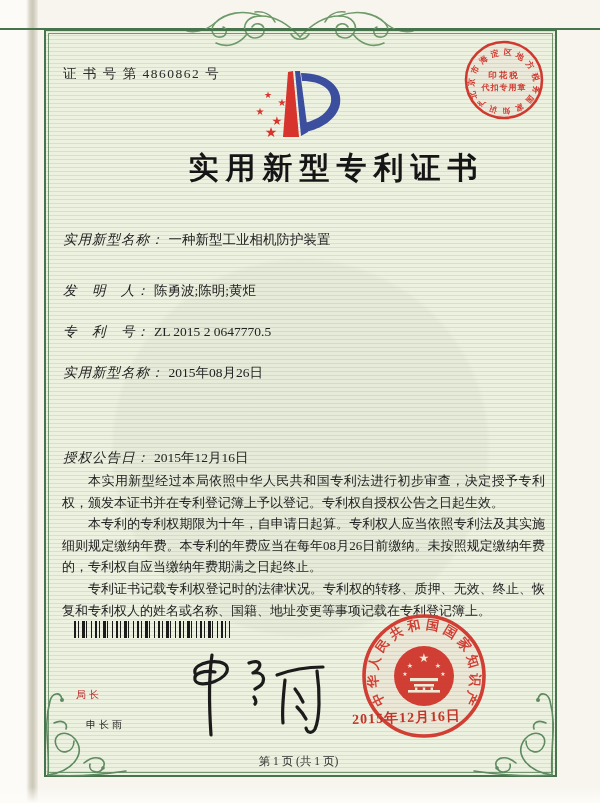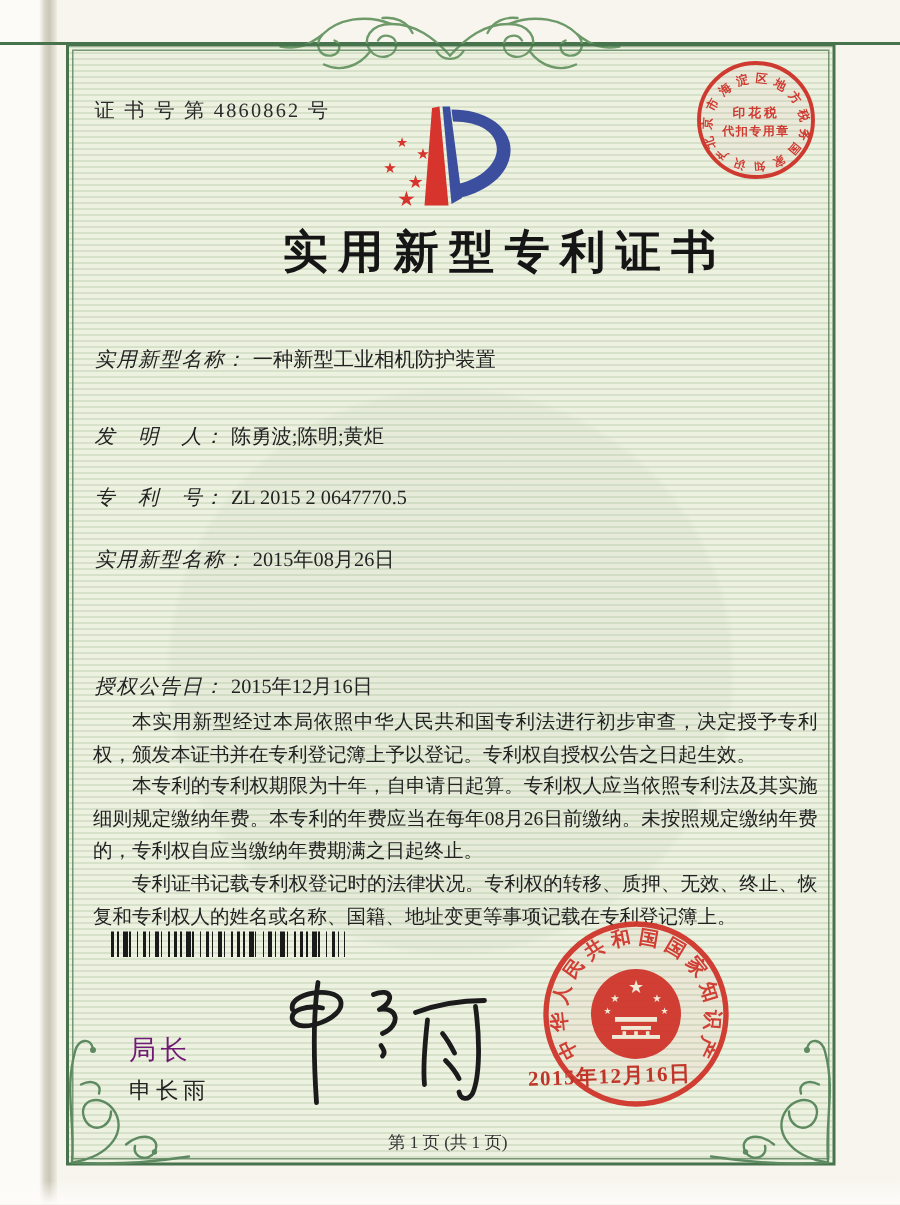--- a/index.html
+++ b/index.html
@@ -29,22 +29,22 @@
   .row .val{margin-left:4px;text-align:center;}
   .r0{top:231px}.r1{top:282px}.r2{top:323px}.r3{top:364px}.r4{top:407px}.r5{top:449px}
   .body-text{position:absolute;left:62px;top:470px;width:483px;font-size:13px;
      line-height:21.6px;color:#222;text-align:justify;}
   .body-text p{margin:0;text-indent:2em;}
   .barcode{position:absolute;left:74px;top:621px;width:156px;height:17px;
      background:repeating-linear-gradient(90deg,
        #1a1a1a 0 2px,transparent 2px 4px,#1a1a1a 4px 5px,transparent 5px 8px,
        #1a1a1a 8px 11px,transparent 11px 12px,#1a1a1a 12px 13px,transparent 13px 17px,
        #1a1a1a 17px 18px,transparent 18px 21px);}
-  .sign-title{position:absolute;left:86px;top:688px;font-size:18px;color:#701a75;letter-spacing:3px;}
-  .sign-name{position:absolute;left:86px;top:718px;font-size:15px;color:#222;letter-spacing:3px;}
+  .sign-title{position:absolute;left:76px;top:688px;font-size:10px;color:#b91c1c;letter-spacing:3px;}
+  .sign-name{position:absolute;left:86px;top:718px;font-size:10px;color:#222;letter-spacing:3px;}
   .signature-svg{position:absolute;left:165px;top:643px;}
   .seal-svg{position:absolute;left:358px;top:610px;opacity:.95;}
   .seal-date{position:absolute;left:352px;top:709px;font-size:14px;color:#c03528;
      letter-spacing:1px;font-weight:700;transform:rotate(-2deg);}
   .stamp-svg{position:absolute;left:456px;top:32px;}
   .logo-svg{position:absolute;left:248px;top:58px;}
   .top-ornament{position:absolute;left:185px;top:4px;}
   .corner-bl{position:absolute;left:40px;top:683px;}
   .corner-br{position:absolute;left:468px;top:683px;}
   .footer-page{position:absolute;left:44px;top:754px;width:509px;text-align:center;

